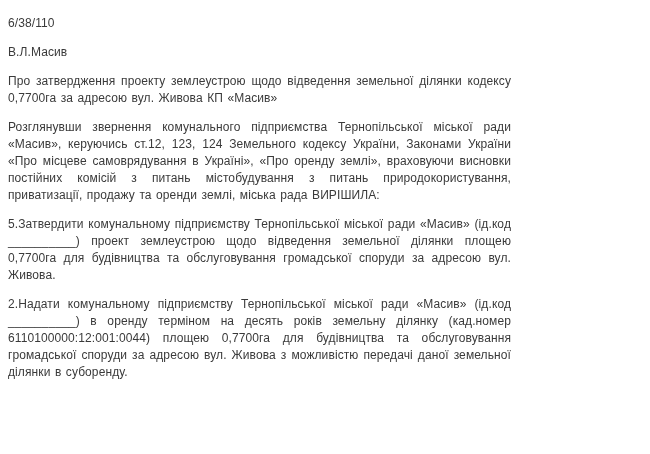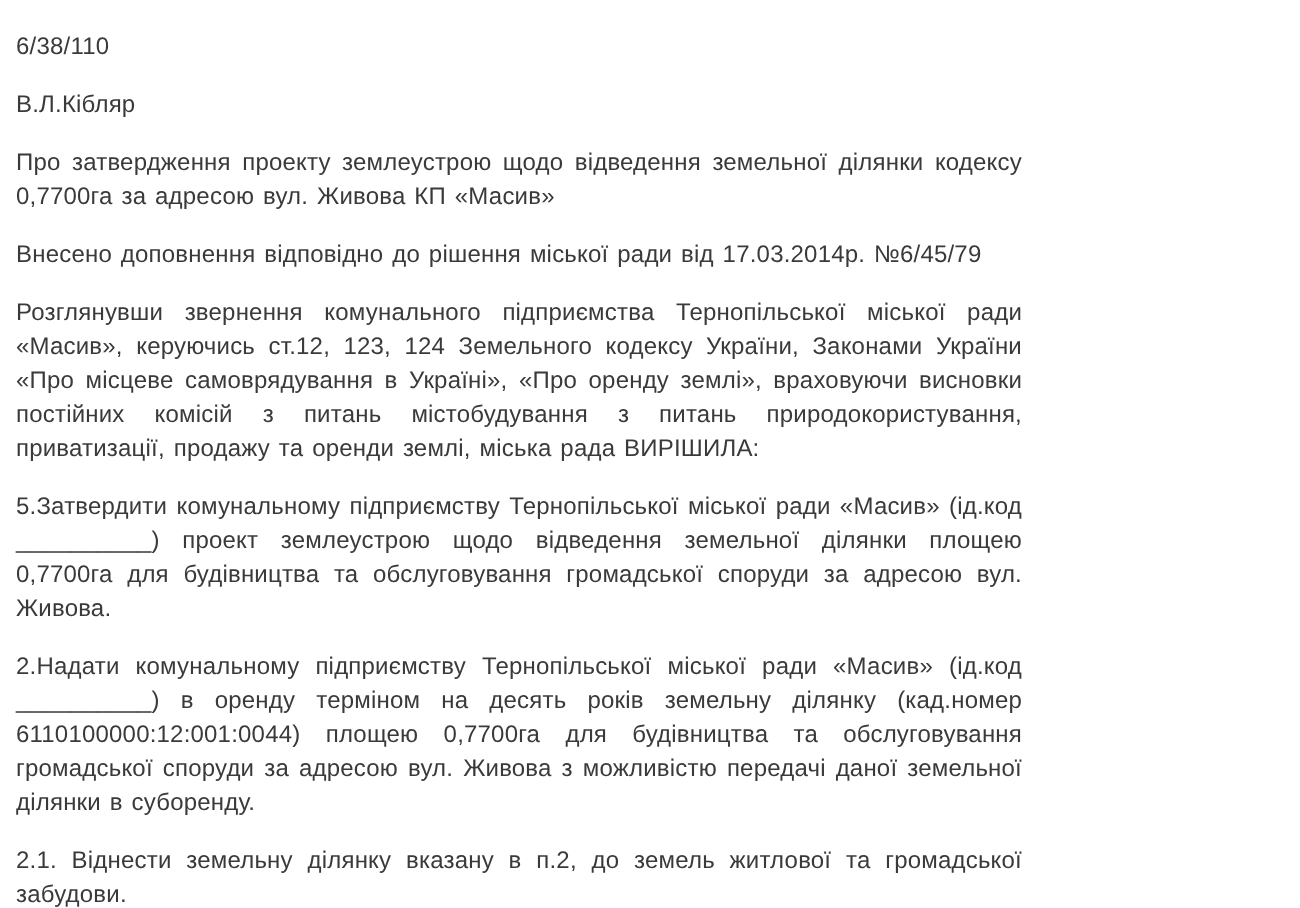--- a/index.html
+++ b/index.html
@@ -31,20 +31,18 @@
   }
   .doc-page p.single {
     text-align: left;
   }
 </style>
 </head>
 <body>
 
 <div class="doc-page">
   <p class="single">6/38/110</p>
-  <p class="single">В.Л.Кібляр</p>
+  <p class="single">В.Л.Масив</p>
   <p>Про затвердження проекту землеустрою щодо відведення земельної ділянки кодексу 0,7700га за адресою вул. Живова КП «Масив»</p>
-  <p>Внесено доповнення відповідно до рішення міської ради від 17.03.2014р. №6/45/79</p>
   <p>Розглянувши звернення комунального підприємства Тернопільської міської ради «Масив», керуючись ст.12, 123, 124 Земельного кодексу України, Законами України «Про місцеве самоврядування в Україні», «Про оренду землі», враховуючи висновки постійних комісій з питань містобудування з питань природокористування, приватизації, продажу та оренди землі, міська рада ВИРІШИЛА:</p>
   <p>5.Затвердити комунальному підприємству Тернопільської міської ради «Масив» (ід.код __________) проект землеустрою щодо відведення земельної ділянки площею 0,7700га для будівництва та обслуговування громадської споруди за адресою вул. Живова.</p>
   <p>2.Надати комунальному підприємству Тернопільської міської ради «Масив» (ід.код __________) в оренду терміном на десять років земельну ділянку (кад.номер 6110100000:12:001:0044) площею 0,7700га для будівництва та обслуговування громадської споруди за адресою вул. Живова з можливістю передачі даної земельної ділянки в суборенду.</p>
-  <p>2.1. Віднести земельну ділянку вказану в п.2, до земель житлової та громадської забудови.</p>
 </div>
 
 </body></html>

